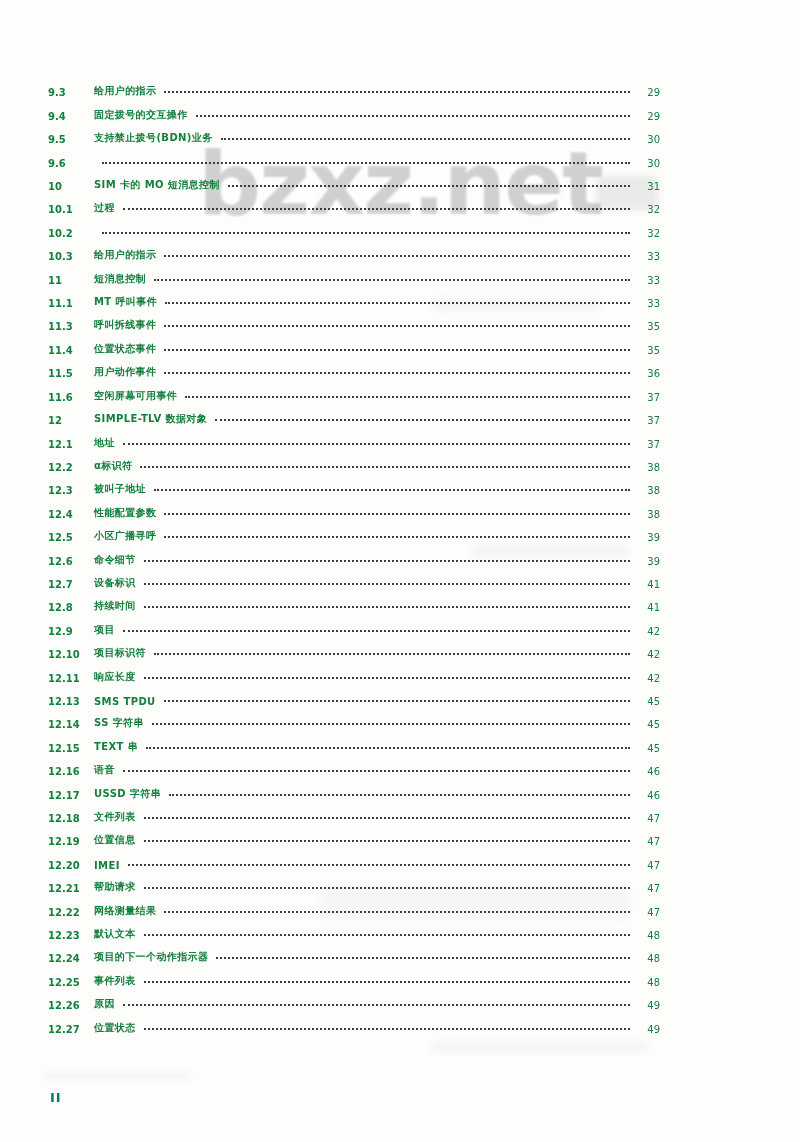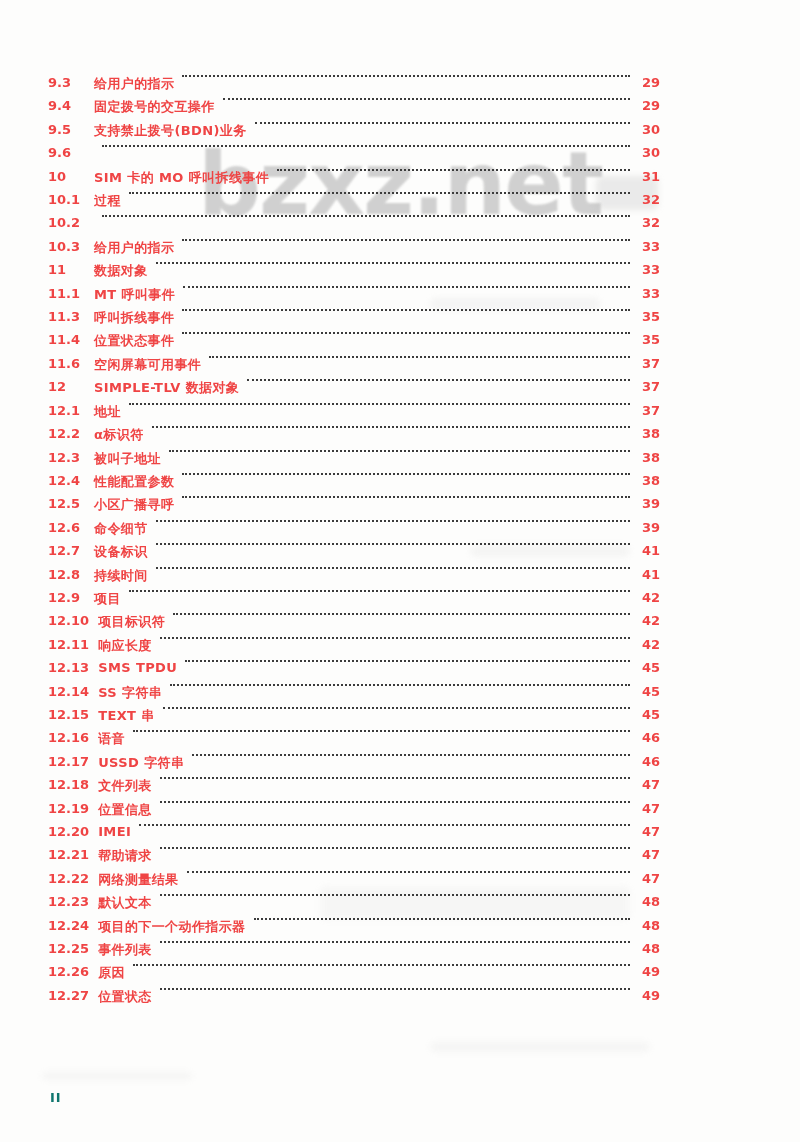--- a/index.html
+++ b/index.html
@@ -36,24 +36,25 @@
     z-index:0;
   }
   .toc{
     position:absolute;
     left:48px;top:75px;
     width:612px;
     z-index:1;
   }
   .toc-row{
     display:flex;
+    align-items:flex-end;
     height:23.42px;
-    font-size:13px;
+    font-size:10px;
     font-weight:600;
-    color:#ef4444;
+    color:#15803d;
     white-space:nowrap;
   }
   .toc-num{
     min-width:37px;
     margin-right:9px;
     flex:0 0 auto;
   }
   .toc-title{
     flex:0 0 auto;
     letter-spacing:.4px;
@@ -62,21 +63,21 @@
     flex:1 1 auto;
     height:0;
     border-bottom:2px dotted #3b3b3b;
     margin:0 6px 5px 8px;
     min-width:12px;
   }
   .toc-page{
     flex:0 0 auto;
     min-width:24px;
     text-align:right;
-    font-weight:700;
+    font-weight:400;
   }
   .folio{
     position:absolute;
     left:50px;top:1090px;
     font-size:13px;
     font-weight:700;
     letter-spacing:1px;
     color:#0f766e;
     z-index:1;
   }
@@ -114,21 +115,21 @@
         <span class="toc-dots"></span>
         <span class="toc-page">30</span>
       </div>
       <div class="toc-row">
         <span class="toc-num">9.6</span>
         <span class="toc-dots"></span>
         <span class="toc-page">30</span>
       </div>
       <div class="toc-row">
         <span class="toc-num">10</span>
-        <span class="toc-title">SIM 卡的 MO 呼叫拆线事件</span>
+        <span class="toc-title">SIM 卡的 MO 短消息控制</span>
         <span class="toc-dots"></span>
         <span class="toc-page">31</span>
       </div>
       <div class="toc-row">
         <span class="toc-num">10.1</span>
         <span class="toc-title">过程</span>
         <span class="toc-dots"></span>
         <span class="toc-page">32</span>
       </div>
       <div class="toc-row">
@@ -137,21 +138,21 @@
         <span class="toc-page">32</span>
       </div>
       <div class="toc-row">
         <span class="toc-num">10.3</span>
         <span class="toc-title">给用户的指示</span>
         <span class="toc-dots"></span>
         <span class="toc-page">33</span>
       </div>
       <div class="toc-row">
         <span class="toc-num">11</span>
-        <span class="toc-title">数据对象</span>
+        <span class="toc-title">短消息控制</span>
         <span class="toc-dots"></span>
         <span class="toc-page">33</span>
       </div>
       <div class="toc-row">
         <span class="toc-num">11.1</span>
         <span class="toc-title">MT 呼叫事件</span>
         <span class="toc-dots"></span>
         <span class="toc-page">33</span>
       </div>
       <div class="toc-row">
@@ -160,20 +161,26 @@
         <span class="toc-dots"></span>
         <span class="toc-page">35</span>
       </div>
       <div class="toc-row">
         <span class="toc-num">11.4</span>
         <span class="toc-title">位置状态事件</span>
         <span class="toc-dots"></span>
         <span class="toc-page">35</span>
       </div>
       <div class="toc-row">
+        <span class="toc-num">11.5</span>
+        <span class="toc-title">用户动作事件</span>
+        <span class="toc-dots"></span>
+        <span class="toc-page">36</span>
+      </div>
+      <div class="toc-row">
         <span class="toc-num">11.6</span>
         <span class="toc-title">空闲屏幕可用事件</span>
         <span class="toc-dots"></span>
         <span class="toc-page">37</span>
       </div>
       <div class="toc-row">
         <span class="toc-num">12</span>
         <span class="toc-title">SIMPLE-TLV 数据对象</span>
         <span class="toc-dots"></span>
         <span class="toc-page">37</span>

